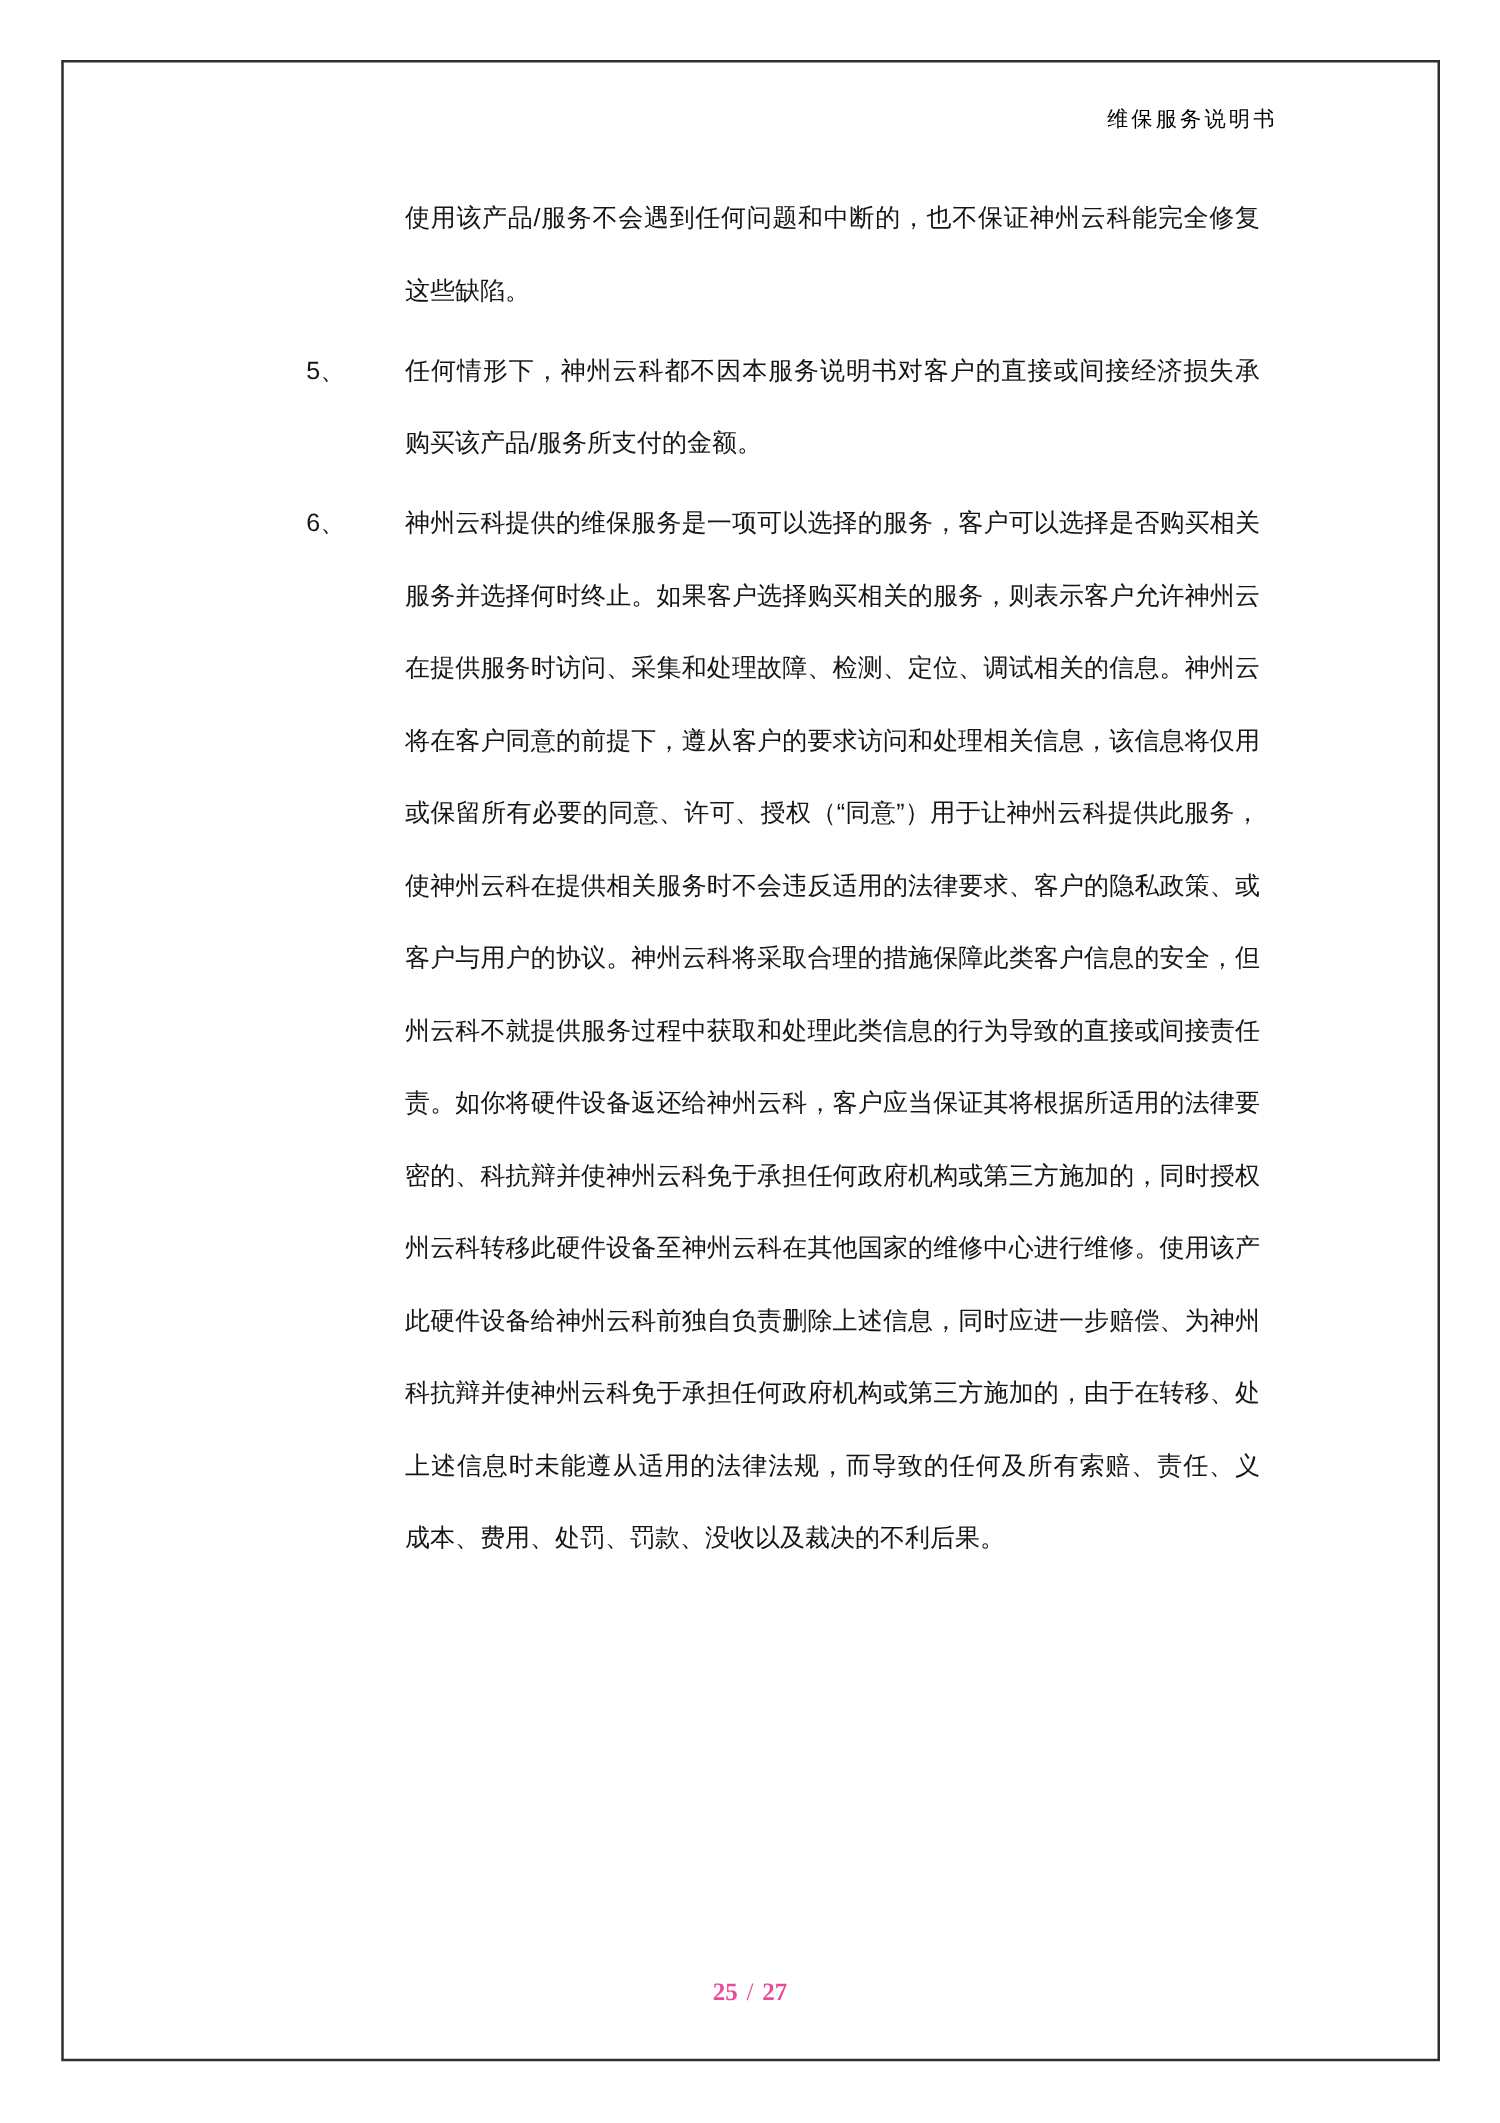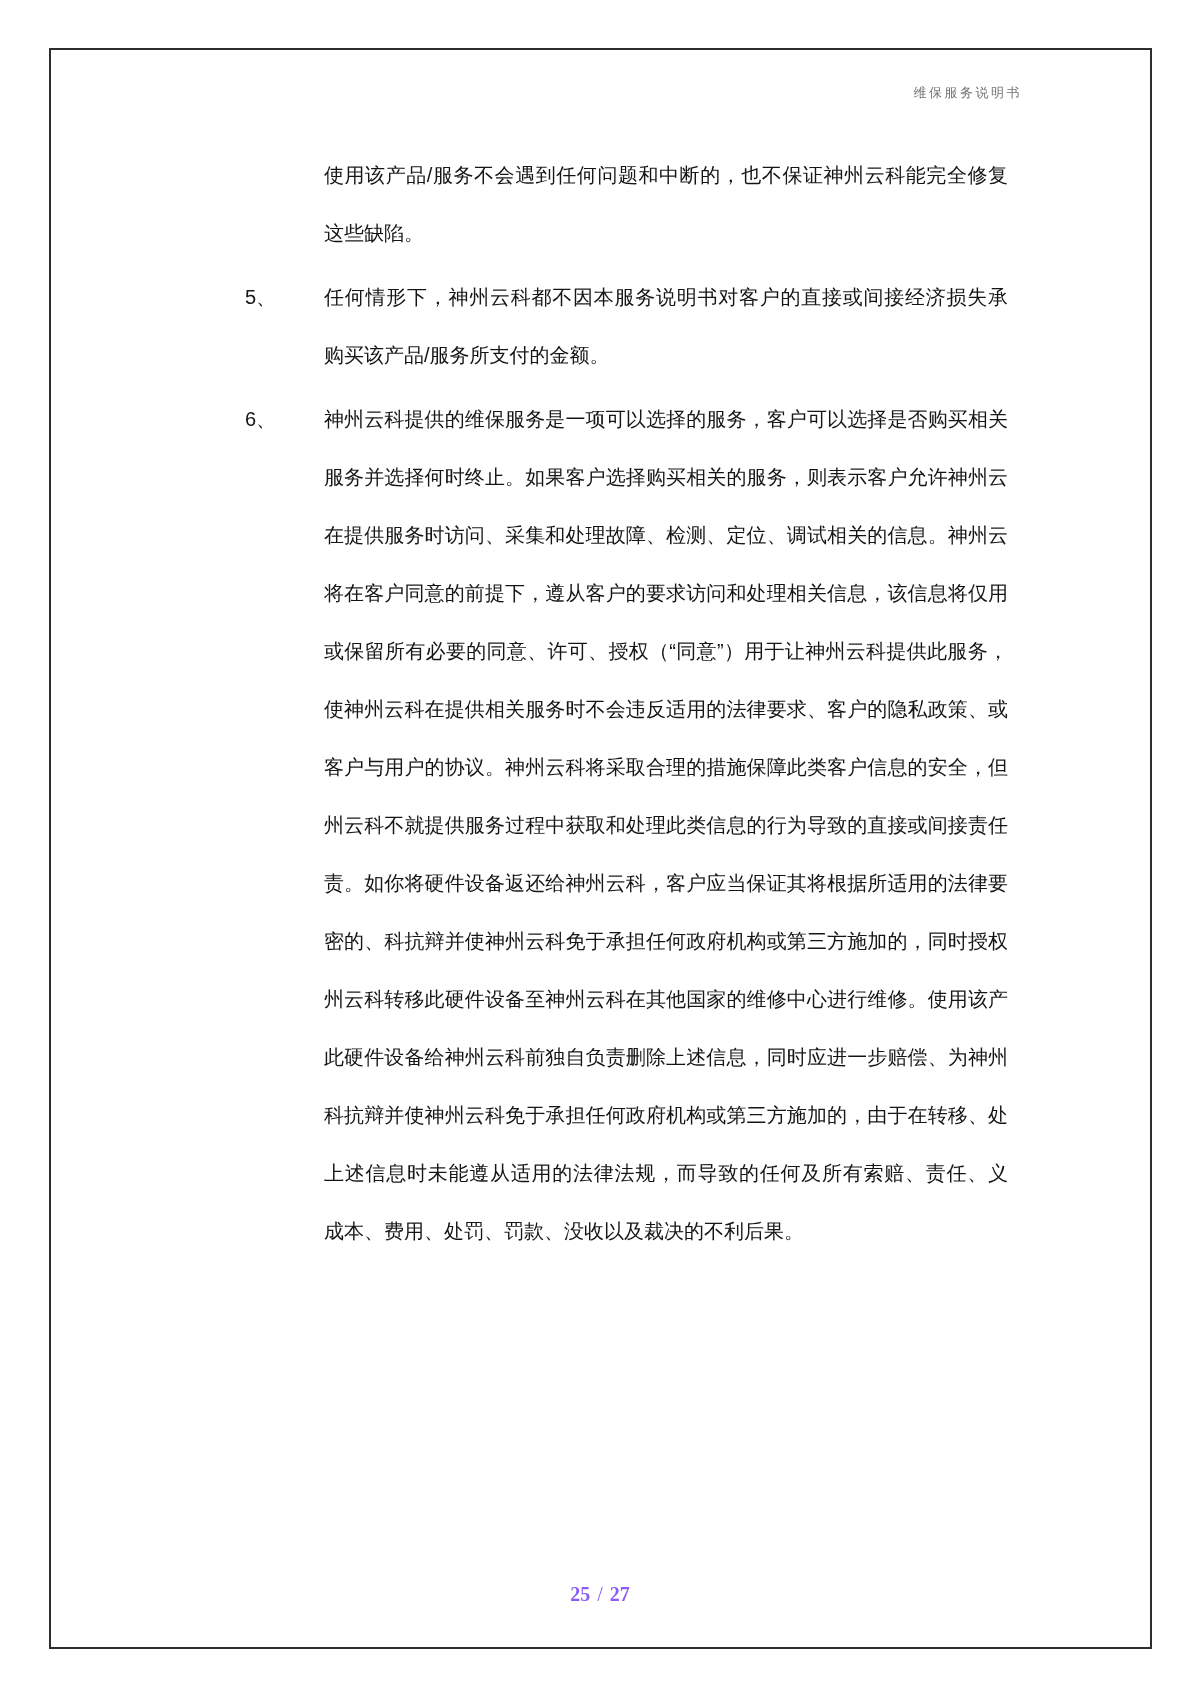--- a/index.html
+++ b/index.html
@@ -22,23 +22,23 @@
     width: 1103px;
     height: 1601px;
     box-sizing: border-box;
     border: 2px solid #2e2e2e;
   }
   .header-title {
     position: absolute;
     top: 84px;
     right: 178px;
     font-family: "Liberation Serif", serif;
-    font-size: 13px;
+    font-size: 17px;
     letter-spacing: 2.5px;
-    color: #737373;
+    color: #000000;
     white-space: nowrap;
   }
   .doc-body {
     position: absolute;
     left: 245px;
     top: 146px;
     width: 763px;
   }
   .block.item {
     margin-top: 6px;
@@ -71,21 +71,21 @@
   }
   .page-footer {
     position: absolute;
     top: 1583px;
     left: 0;
     width: 1200px;
     text-align: center;
     font-family: "Liberation Serif", serif;
     font-weight: bold;
     font-size: 20px;
-    color: #8b5cf6;
+    color: #ec4899;
   }
   .page-footer .sep {
     display: inline-block;
     margin: 0 7px;
     font-weight: normal;
   }
 </style>
 </head>
 <body>
 

